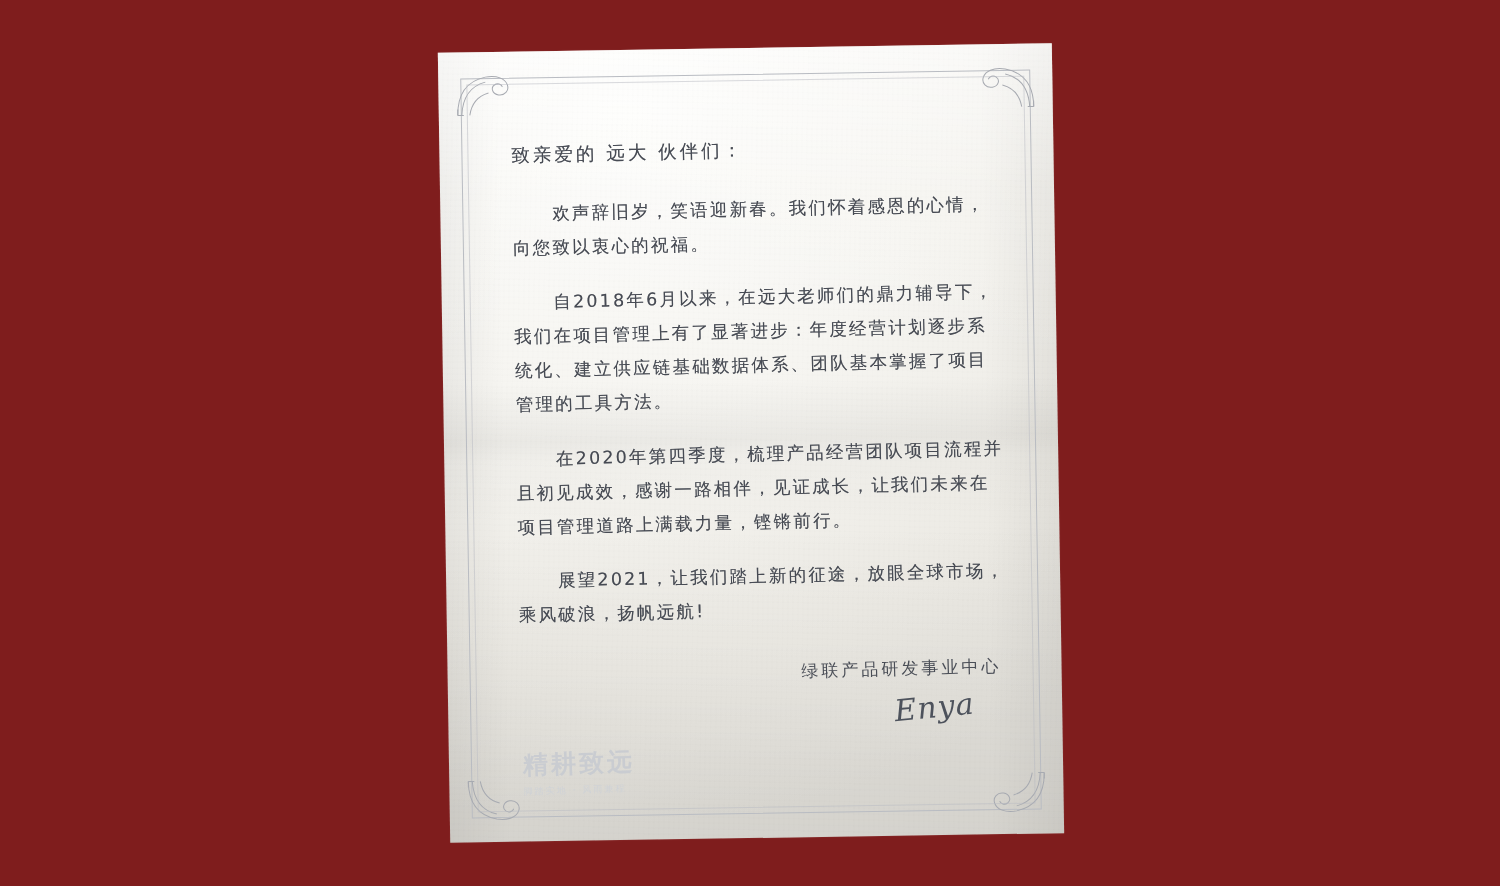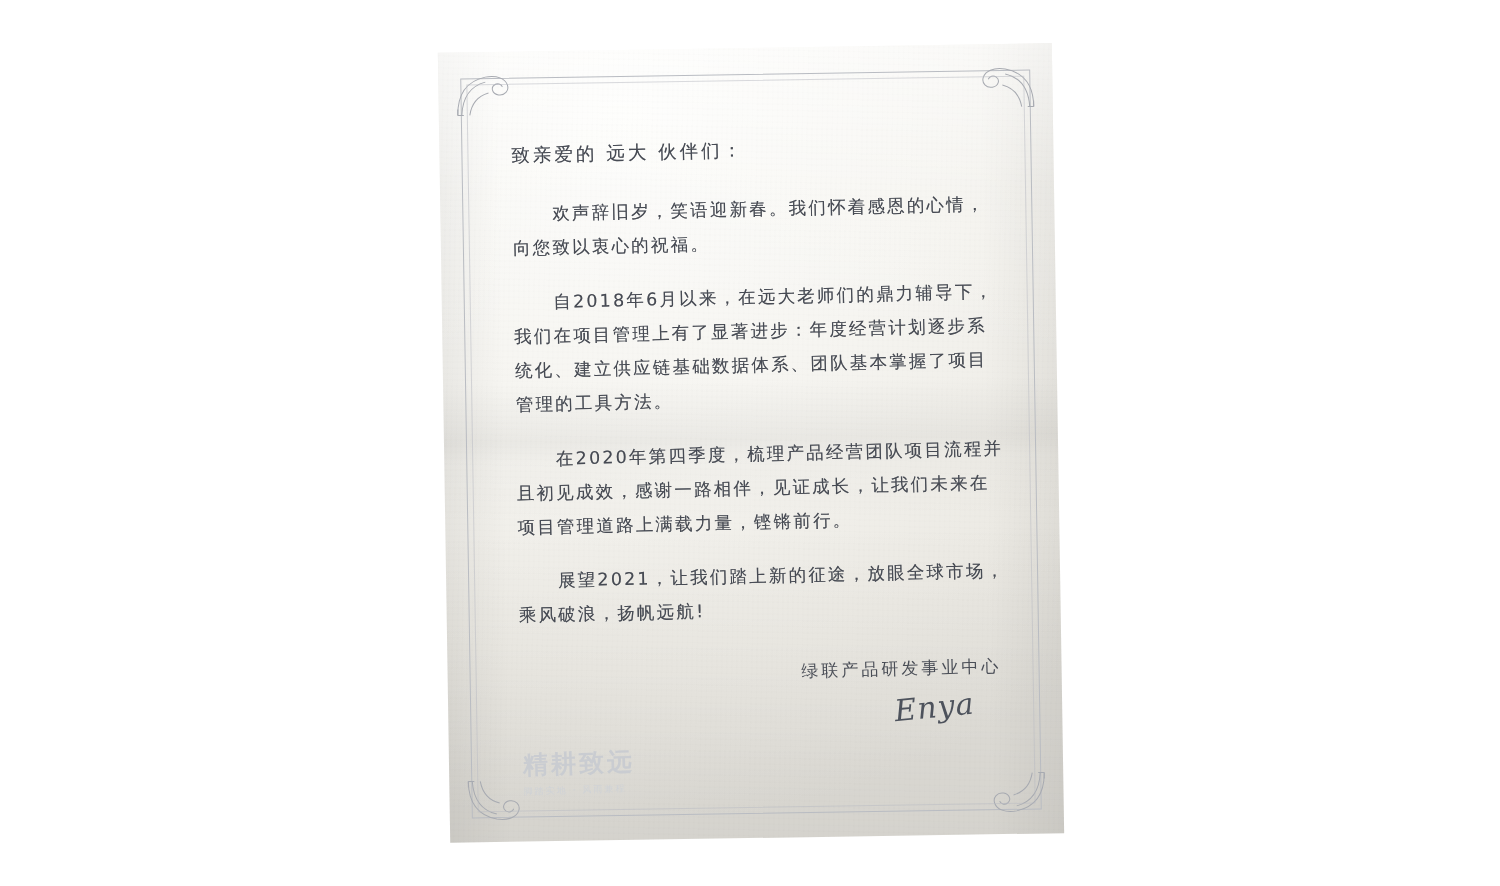--- a/index.html
+++ b/index.html
@@ -11,21 +11,21 @@
     width: 1500px;
     height: 886px;
     overflow: hidden;
     font-family: "Liberation Sans", sans-serif;
   }
 
   #stage {
     position: relative;
     width: 1500px;
     height: 886px;
-    background: #ffffff;
+    background: #7f1d1d;
   }
 
   
   #letter-photo {
     position: absolute;
     left: 444px;
     top: 48px;
     width: 614px;
     height: 790px;
     transform: rotate(-0.9deg);

